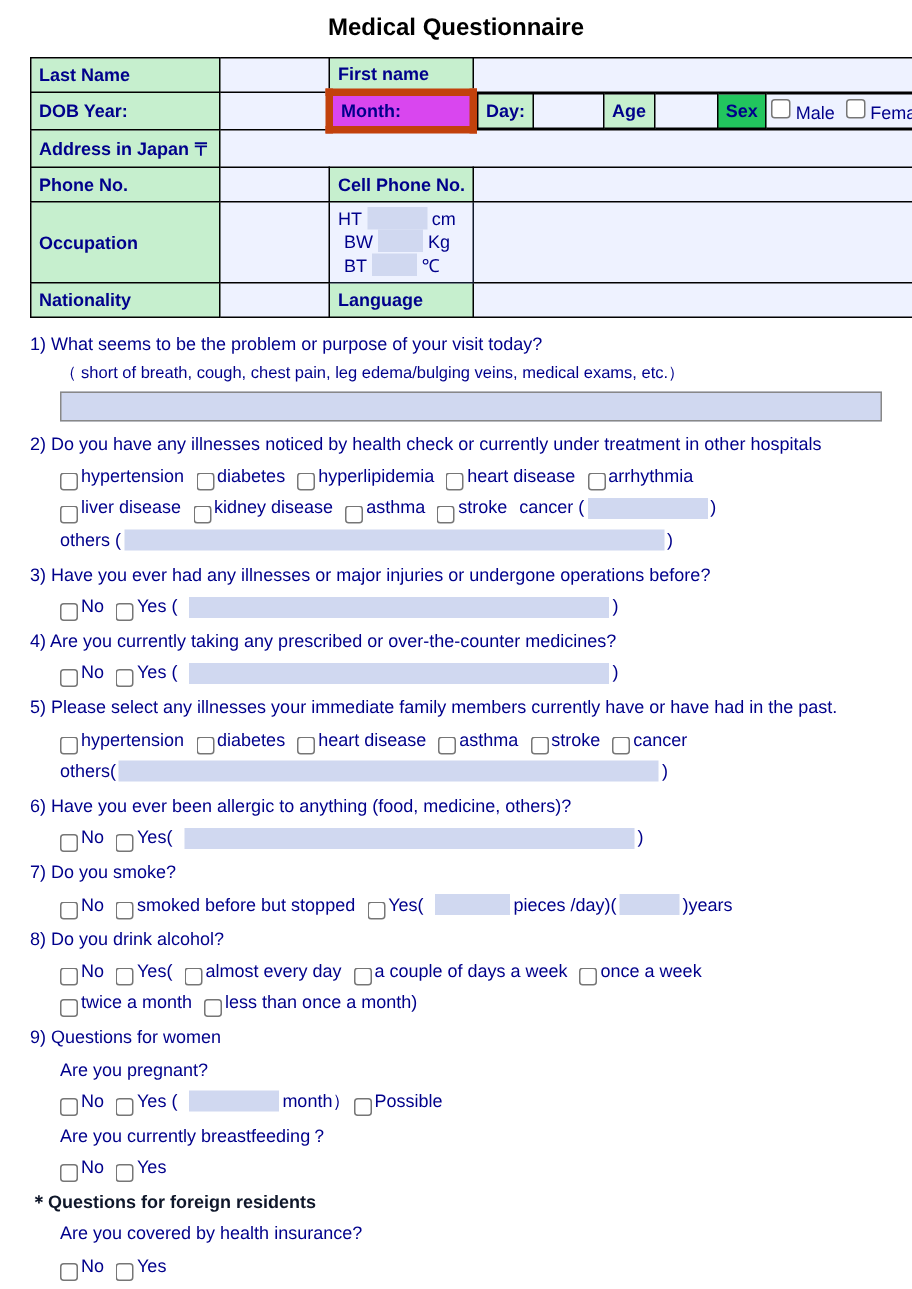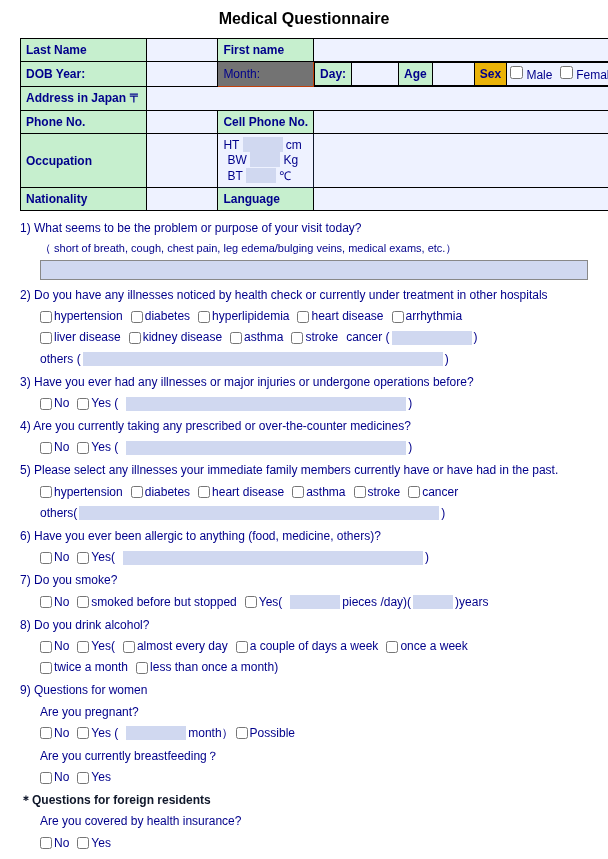--- a/index.html
+++ b/index.html
@@ -54,21 +54,21 @@
     .section p {
       margin-bottom: 2px;
     }
     .q-title {
       font-weight: normal;
       color: #00008b;
       font-size: 12px;
     }
     .checkbox-item {
       display: inline-flex;
-      align-items: center;
+      align-items: flex-end;
       margin-right: 6px;
       color: #00008b;
     }
     .checkbox-item input[type=checkbox] {
       margin-right: 2px;
       width: 12px;
       height: 12px;
     }
     .indent {
       padding-left: 20px;
@@ -94,30 +94,30 @@
   <tbody>
       <tr>
     <td class="label-cell" style="width:70px">Last Name</td>
     <td class="input-cell" style="width:160px"><input class="input-wide" type="text" style=""></td>
     <td class="label-cell" style="width:65px">First name</td>
     <td class="input-cell"><input class="input-wide" type="text" style=""></td>
   </tr>
   <tr>
     <td class="label-cell">DOB Year:</td>
     <td class="input-cell"><input class="input-wide" type="text" style="width: 60px;"></td>
-    <td style="border:1px solid #c2410c; padding:3px 5px; background:#737373; color:#00008b; font-weight:normal;">Month:</td>
+    <td style="border:5px solid #c2410c; padding:3px 5px; background:#d946ef; color:#00008b; font-weight:bold;">Month:</td>
     <td colspan="1" style="border:1px solid #000; padding:0; background:#eef2ff;">
       <table style="width:100%; border-collapse:collapse;">
         <tbody>
               <tr>
           <td style="border-right:1px solid #000; padding:3px 5px; background:#c6efce; color:#00008b; font-weight:bold; white-space:nowrap;">Day:</td>
           <td style="background:#eef2ff; padding:3px;"><input style="width: 40px; background: transparent; border: none; outline: none;" type="text"></td>
           <td style="border-left:1px solid #000; border-right:1px solid #000; padding:3px 5px; background:#c6efce; color:#00008b; font-weight:bold;">Age</td>
           <td style="background:#eef2ff; padding:3px;"><input style="width: 35px; background: transparent; border: none; outline: none;" type="text"></td>
-          <td style="border-left:1px solid #000; border-right:1px solid #000; padding:3px 5px; background:#eab308; color:#00008b; font-weight:bold;">Sex</td>
+          <td style="border-left:1px solid #000; border-right:1px solid #000; padding:3px 5px; background:#22c55e; color:#00008b; font-weight:bold;">Sex</td>
           <td style="background:#eef2ff; padding:3px; white-space:nowrap;">
             <label style="color:#00008b; margin-right:4px;"><input type="checkbox" style=""> <span>Male</span></label>
             <label style="color:#00008b;"><input type="checkbox" style=""> <span>Female</span></label>
           </td>
         </tr>
       </tbody>
           </table>
     </td>
   </tr>
   <tr>

